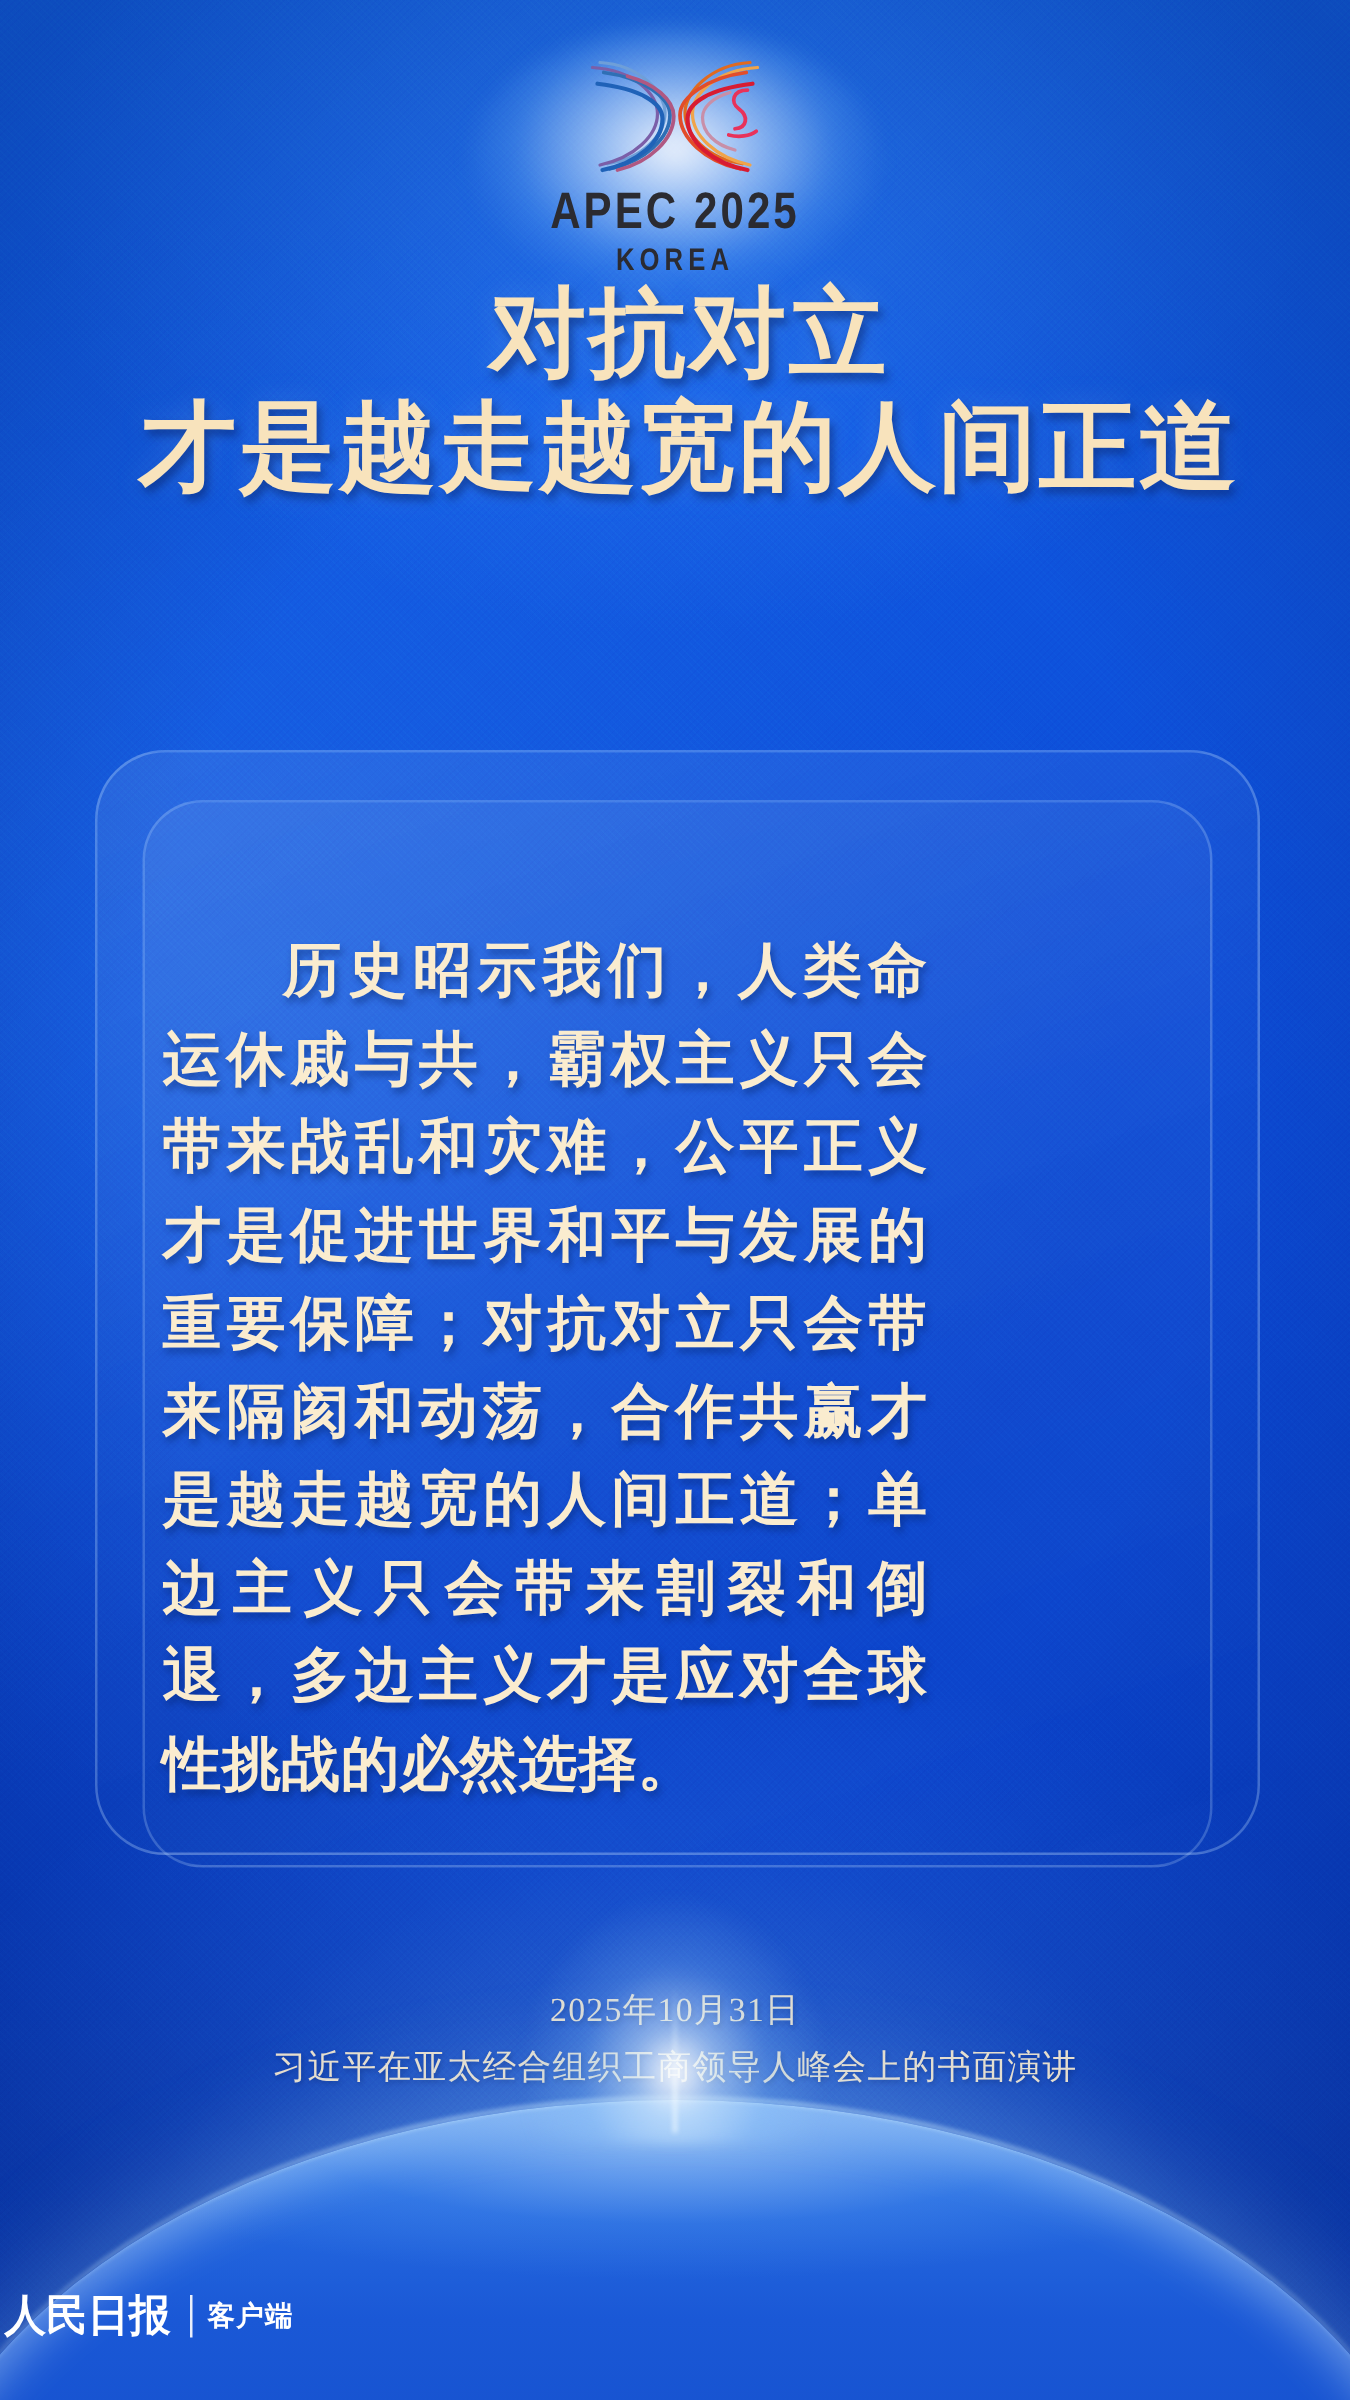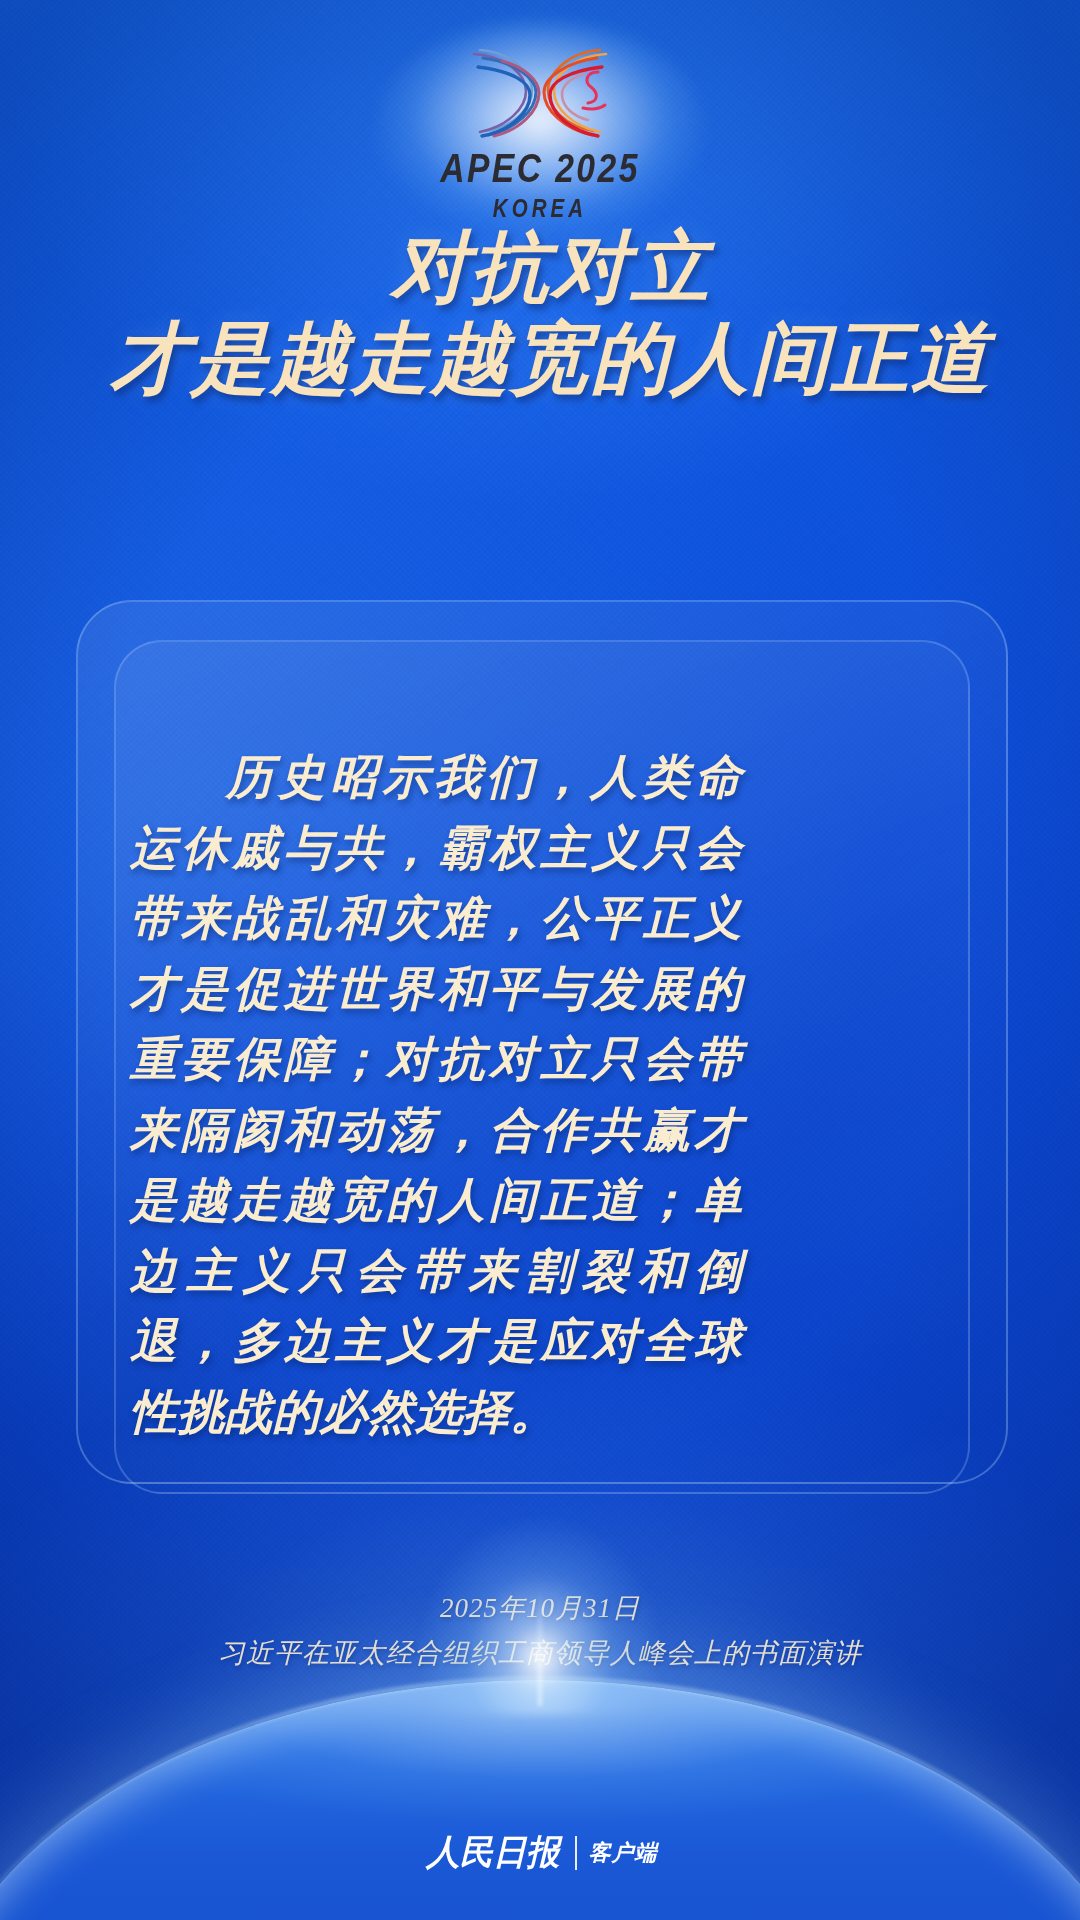--- a/index.html
+++ b/index.html
@@ -8,21 +8,20 @@
     font-family:"Liberation Serif","DejaVu Serif",serif;
     background:#0b47c8;
   }
   #poster{
     position:relative;width:1080px;height:1920px;overflow:hidden;
     background:
       radial-gradient(ellipse 900px 620px at 50% 92%, rgba(120,185,255,0.50) 0%, rgba(60,130,235,0.18) 45%, rgba(0,0,0,0) 72%),
       radial-gradient(ellipse 760px 520px at 50% 8%, rgba(70,150,255,0.42) 0%, rgba(0,0,0,0) 68%),
       radial-gradient(ellipse 1000px 900px at 18% 42%, rgba(40,120,240,0.45) 0%, rgba(0,0,0,0) 70%),
       linear-gradient(178deg,#1263e8 0%,#0f57e0 18%,#0d4ed8 38%,#0b46cf 58%,#0a41c9 78%,#093bbf 100%);
-    font-style: italic;
   }
   
   #texture{
     position:absolute;inset:0;pointer-events:none;
     background-image:
       repeating-linear-gradient(45deg, rgba(255,255,255,0.045) 0px, rgba(255,255,255,0.045) 1px, rgba(0,0,0,0) 1px, rgba(0,0,0,0) 4px),
       repeating-linear-gradient(-45deg, rgba(0,0,0,0.045) 0px, rgba(0,0,0,0.045) 1px, rgba(0,0,0,0) 1px, rgba(0,0,0,0) 4px);
     mix-blend-mode:overlay;opacity:.85;
   }
   #vignette{
@@ -127,21 +126,21 @@
     filter:blur(2px);
   }
   #earth-haze{
     position:absolute;left:0;bottom:0;width:1080px;height:300px;
     background:radial-gradient(ellipse 640px 200px at 50% 100%, rgba(160,215,255,0.30) 0%, rgba(0,0,0,0) 72%);
   }
 
   
   #footer{
     position:absolute;left:0;bottom:44px;width:1080px;
-    display:flex;align-items:center;justify-content:center;gap:12px;
+    display:flex;align-items:center;gap:12px;
   }
   #pd-logo{
     color:#ffffff;font-size:35px;font-weight:700;letter-spacing:0px;
     font-family:"DejaVu Serif","Liberation Serif",serif;
     transform:scaleX(.95);
   }
   #pd-div{width:2px;height:34px;background:rgba(255,255,255,.9);}
   #pd-app{
     color:#ffffff;font-size:22px;font-weight:700;letter-spacing:1px;
     font-family:"DejaVu Sans","Liberation Sans",sans-serif;

